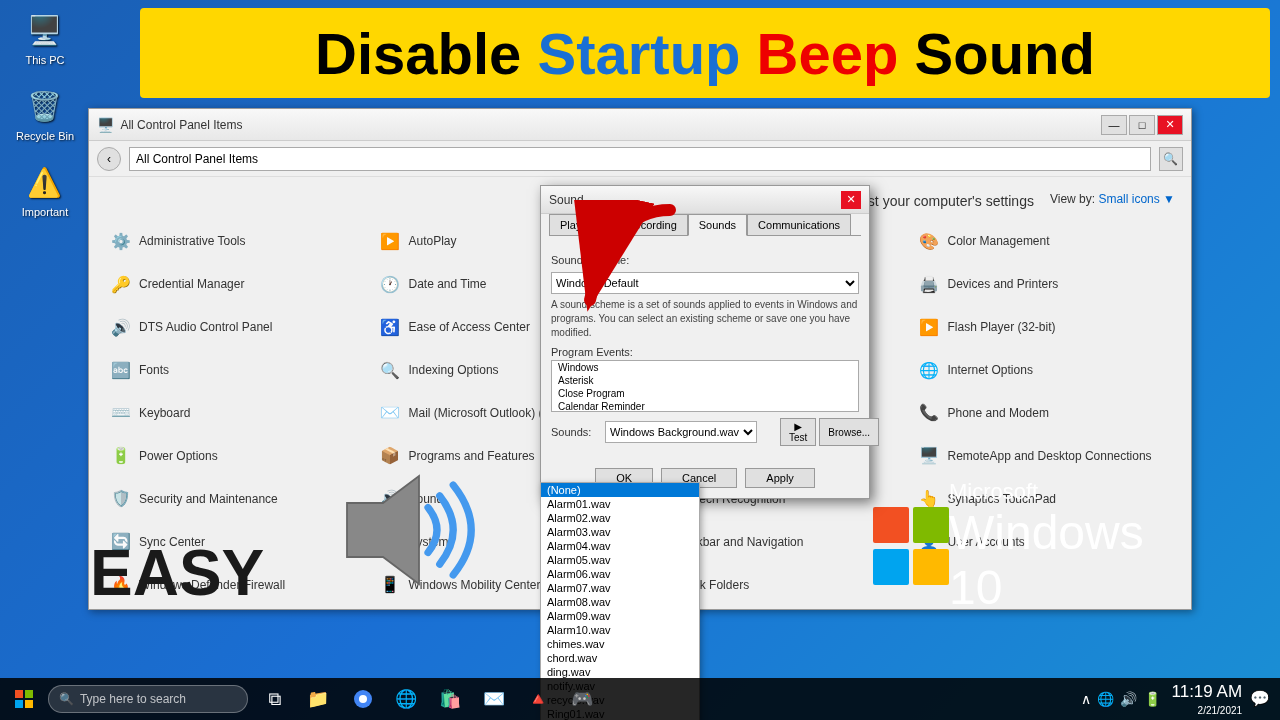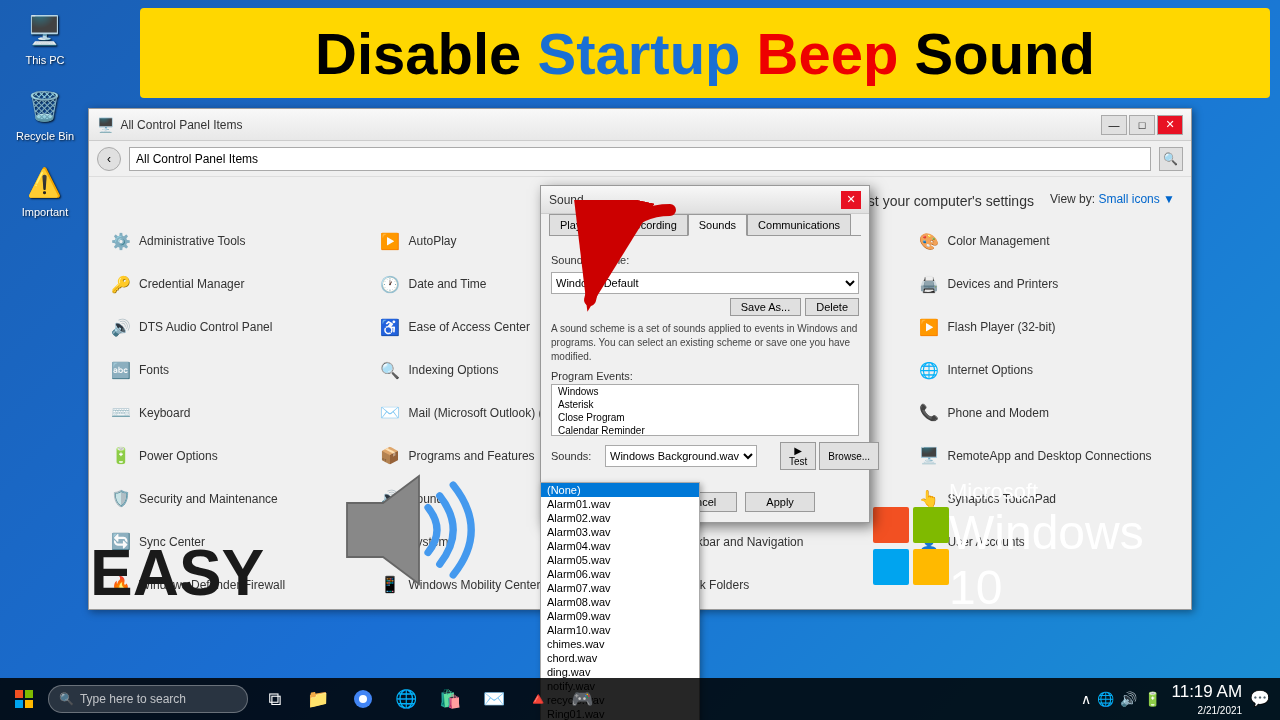--- a/index.html
+++ b/index.html
@@ -707,24 +707,20 @@
       </div>
     </div>
     <div class="dialog-content">
       <div class="sound-scheme-row">
         <span class="sound-scheme-label">Sound Scheme:</span>
       </div>
       <div style="display:flex;gap:4px;margin-bottom:4px;align-items:center;">
         <select class="sound-scheme-select">
           <option>Windows Default</option>
         </select>
-      </div>
-      <div style="display:flex;gap:4px;justify-content:flex-end;margin-bottom:6px;">
-        <button class="scheme-btn">Save As...</button>
-        <button class="scheme-btn">Delete</button>
       </div>
       <div class="dialog-description">A sound scheme is a set of sounds applied to events in Windows and programs. You can select an existing scheme or save one you have modified.</div>
       <div class="events-label">Program Events:</div>
       <div class="events-list">
         <div class="event-item">Windows</div>
         <div class="event-item">Asterisk</div>
         <div class="event-item">Close Program</div>
         <div class="event-item">Calendar Reminder</div>
         <div class="event-item">Critical Stop</div>
 

